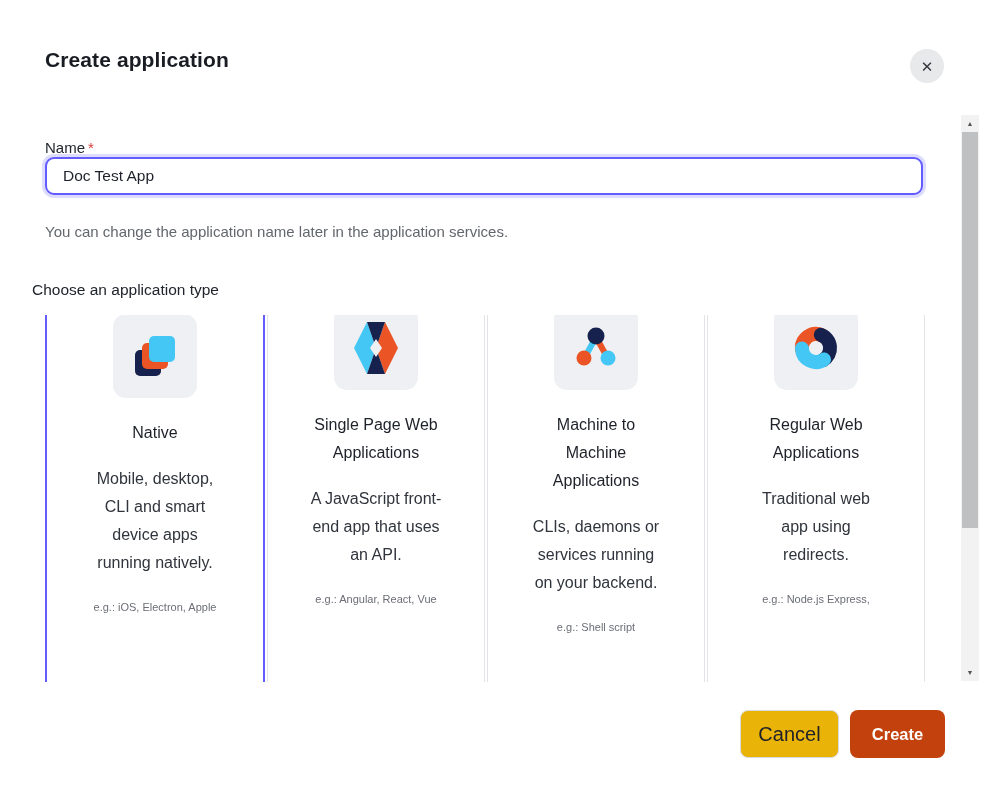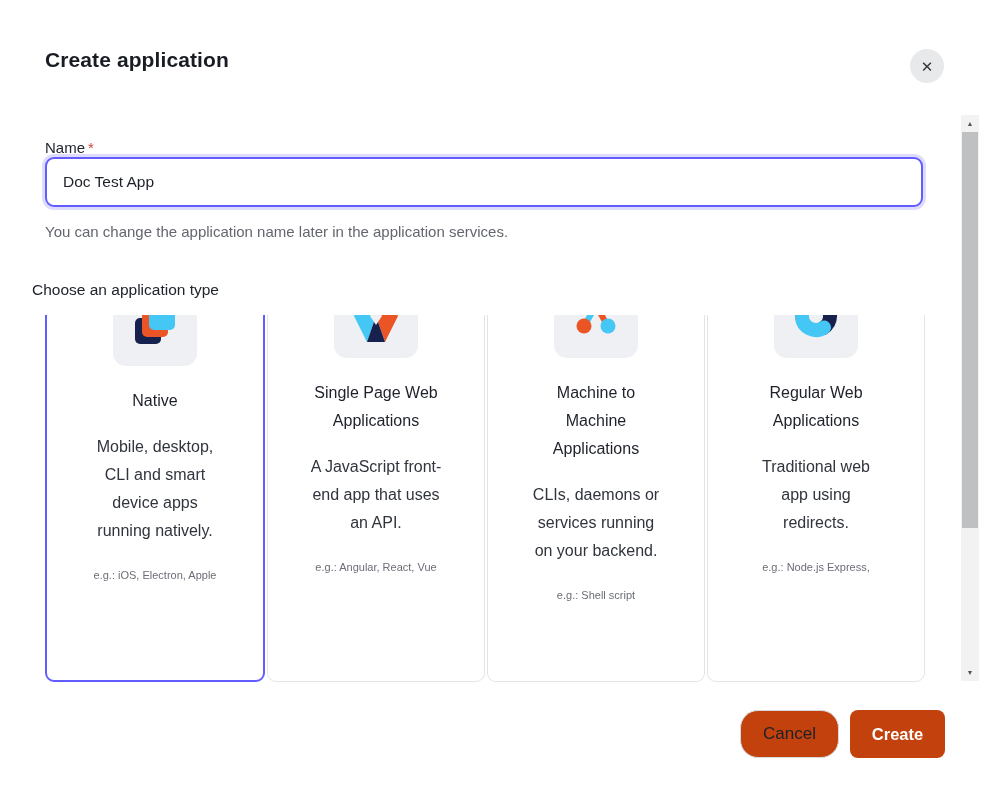--- a/index.html
+++ b/index.html
@@ -29,42 +29,42 @@
   
   .body-area { position: absolute; left: 0; top: 110px; width: 960px; height: 572px; }
 
   .field-label {
     position: absolute; left: 45px; top: 8px;
     font-size: 15px; color: #22262e; margin-top: 21px;
   }
   .req { color: #d03c38; margin-left: 3px; }
   .name-input {
     position: absolute; left: 45px; top: 47px;
-    width: 878px; height: 50px;
+    width: 878px; height: 38px;
     border: 2px solid #635dff; border-radius: 9px;
     box-shadow: 0 0 0 3px #dddcfc;
     font-family: "Liberation Sans", sans-serif;
     font-size: 15.5px; color: #1e212a; padding: 0 16px;
     outline: none; background: #fff;
   }
   .helper-text {
     position: absolute; left: 45px; top: 113px;
     font-size: 15px; color: #63676d;
   }
   .choose-label {
     position: absolute; left: 32px; top: 171px;
     font-size: 15.5px; color: #20242c;
   }
 
   
   .cards-clip {
     position: absolute; left: 45px; top: 205px;
     width: 880px; height: 367px; overflow: hidden;
   }
-  .cards-row { display: flex; gap: 2px; align-items: flex-end; height: 100%; }
+  .cards-row { display: flex; gap: 2px; align-items: center; height: 100%; }
   .type-card {
     flex: 1 1 0; background: #fff;
     border: 1px solid #e2e4e8; border-radius: 9px;
     padding-top: 21px; text-align: center; cursor: pointer;
     min-height: 430px;
   }
   .type-card.selected { border: 2px solid #635dff; padding-top: 28px; }
   .icon-tile {
     width: 84px; height: 84px; border-radius: 13px;
     background: #eef0f3; margin: 0 auto;
@@ -79,24 +79,24 @@
     font-size: 16px; line-height: 28px; color: #30343c;
   }
   .card-examples {
     margin: 16px auto 0; max-width: 138px;
     font-size: 11px; line-height: 28px; color: #6b6e76;
   }
 
   
   .cancel-btn {
     position: absolute; left: 740px; top: 710px;
-    width: 99px; height: 48px; border-radius: 18px;
-    background: #c2410c; border: 1px solid #d7d9dd;
-    font-family: "Liberation Sans", sans-serif;
-    font-size: 17px; color: #1e212a; cursor: pointer;
+    width: 99px; height: 48px; border-radius: 8px;
+    background: #eab308; border: 1px solid #d7d9dd;
+    font-family: "Liberation Sans", sans-serif;
+    font-size: 20px; color: #1e212a; cursor: pointer;
   }
   .create-btn {
     position: absolute; left: 850px; top: 710px;
     width: 95px; height: 48px; border-radius: 8px;
     background: #c2410c; border: none;
     font-family: "Liberation Sans", sans-serif;
     font-size: 16.5px; font-weight: 700; color: #ffffff; cursor: pointer;
   }
 
   

